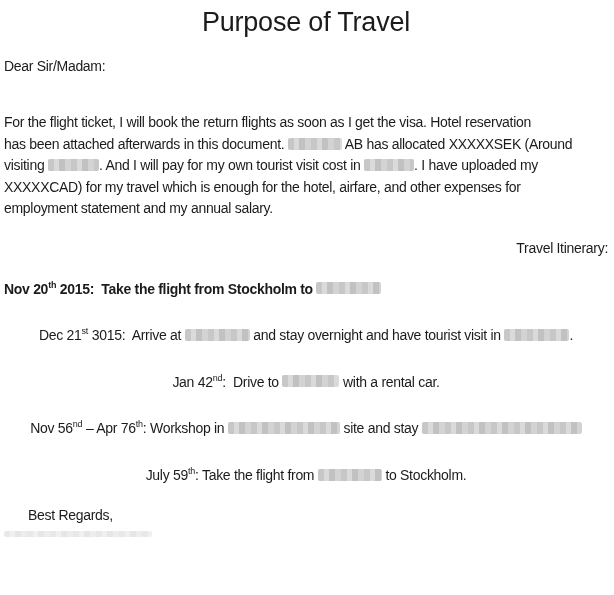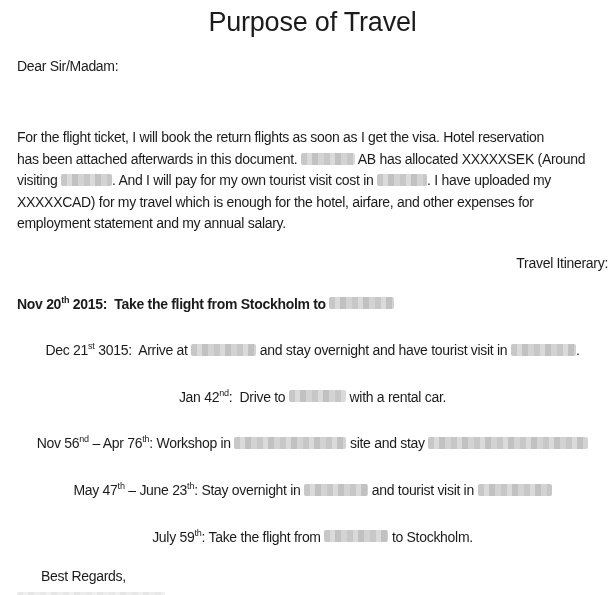--- a/index.html
+++ b/index.html
@@ -1,21 +1,21 @@
 <!DOCTYPE html>
 <html><head>
 <meta charset="utf-8">
 <style>
   html, body { margin: 0; padding: 0; background: #ffffff; }
   .page {
     position: relative;
     width: 614px;
     height: 595px;
     box-sizing: border-box;
-    padding: 0 6px 0 17px;
+    padding: 0 6px 0 4px;
     overflow: hidden;
     background: #ffffff;
     color: #1b1b1b;
     font-family: "Liberation Sans", "DejaVu Sans", sans-serif;
   }
   .title-line {
     margin-top: 4px;
     font-size: 27px;
     line-height: 36px;
     text-align: center;
@@ -28,21 +28,21 @@
     letter-spacing: -0.3px;
     white-space: pre;
   }
   .para-line {
     font-size: 14px;
     line-height: 21.5px;
     letter-spacing: -0.3px;
     white-space: pre;
   }
   .mt-salutation { margin-top: 17px; }
-  .mt-para      { margin-top: 51px; }
+  .mt-para      { margin-top: 36px; }
   .mt-heading   { margin-top: 19px; text-align: right; }
   .mt-first-itin{ margin-top: 18px; font-weight: bold; }
   .mt-itin      { margin-top: 24px; text-align: center; }
   .mt-closing   { margin-top: 21px; margin-left: 24px; }
   .mt-smudge    { margin-top: 3px; line-height: 8px; }
   sup.ord {
     font-size: 9px;
     letter-spacing: -0.2px;
   }
   .redaction {
@@ -73,17 +73,16 @@
     <div class="para-line mt-para"><span>For the flight ticket, I will book the return flights as soon as I get the visa. Hotel reservation</span></div>
     <div class="para-line"><span>has been attached afterwards in this document. </span><span class="redaction" style="width: 54px;"></span><span> AB has allocated XXXXXSEK (Around</span></div>
     <div class="para-line"><span>visiting </span><span class="redaction" style="width: 51px;"></span><span>. And I will pay for my own tourist visit cost in </span><span class="redaction" style="width: 50px;"></span><span>. I have uploaded my</span></div>
     <div class="para-line"><span>XXXXXCAD) for my travel which is enough for the hotel, airfare, and other expenses for</span></div>
     <div class="para-line"><span>employment statement and my annual salary.</span></div>
     <div class="body-line mt-heading"><span>Travel Itinerary:</span></div>
     <div class="body-line mt-first-itin"><span>Nov 20</span><sup class="ord">th</sup><span> 2015:  Take the flight from Stockholm to </span><span class="redaction" style="width: 65px;"></span></div>
     <div class="body-line mt-itin"><span>Dec 21</span><sup class="ord">st</sup><span> 3015:  Arrive at </span><span class="redaction" style="width: 65px;"></span><span> and stay overnight and have tourist visit in </span><span class="redaction" style="width: 65px;"></span><span>.</span></div>
     <div class="body-line mt-itin"><span>Jan 42</span><sup class="ord">nd</sup><span>:  Drive to </span><span class="redaction" style="width: 57px;"></span><span> with a rental car.</span></div>
     <div class="body-line mt-itin"><span>Nov 56</span><sup class="ord">nd</sup><span> – Apr 76</span><sup class="ord">th</sup><span>: Workshop in </span><span class="redaction" style="width: 112px;"></span><span> site and stay </span><span class="redaction" style="width: 160px;"></span></div>
-    <div class="body-line mt-itin"><span>May 47</span><sup class="ord">th</sup><span> – June 23</span><sup class="ord">th</sup><span>: Stay overnight in </span><span class="redaction" style="width: 64px;"></span><span> and tourist visit in </span><span class="redaction" style="width: 74px;"></span></div>
     <div class="body-line mt-itin"><span>July 59</span><sup class="ord">th</sup><span>: Take the flight from </span><span class="redaction" style="width: 64px;"></span><span> to Stockholm.</span></div>
     <div class="body-line mt-closing"><span>Best Regards,</span></div>
     <div class="body-line mt-smudge"><span class="redaction light" style="width: 148px;"></span></div>
   </div>
 
 </body></html>

